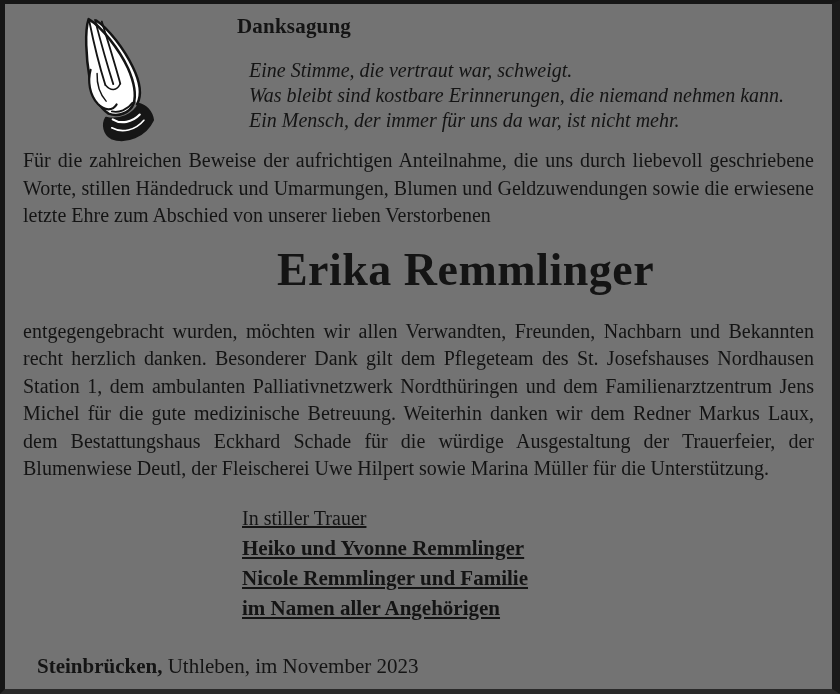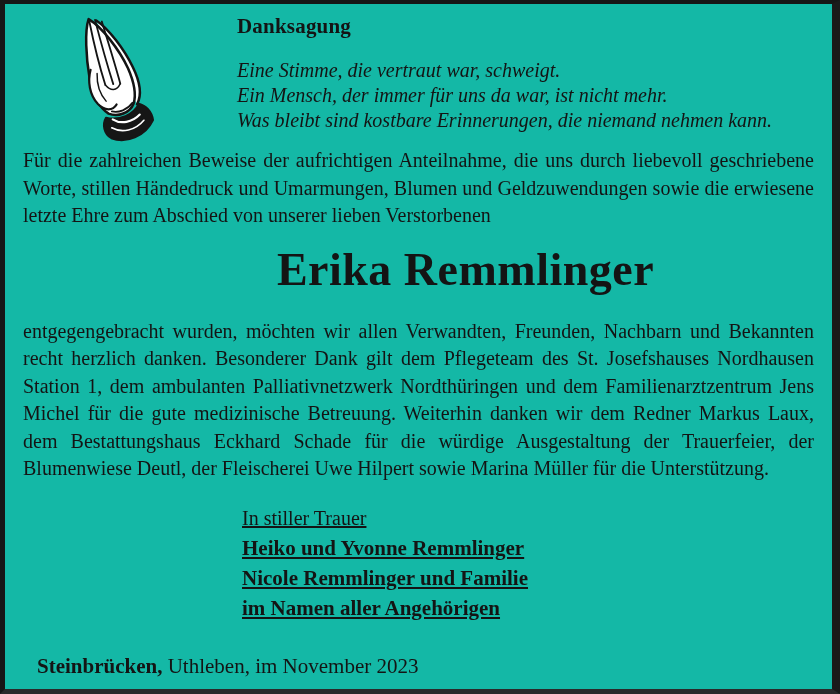--- a/index.html
+++ b/index.html
@@ -10,42 +10,42 @@
     color: #141414;
     overflow: hidden;
   }
   .sheet {
     box-sizing: border-box;
     width: 840px; height: 694px;
     border-top: 4px solid #161616;
     border-left: 5px solid #161616;
     border-right: 8px solid #1a1a1a;
     border-bottom: 5px solid #2a2a2a;
-    background: #14b8a6;
+    background: #737373;
     position: relative;
   }
   .header-block {
     position: relative;
     height: 140px;
   }
   .hands {
     position: absolute;
     left: 50px; top: 4px;
     width: 120px; height: 140px;
   }
   .danksagung {
     position: absolute;
     left: 232px; top: 10px;
     font-size: 21px;
     font-weight: bold;
     letter-spacing: 0.2px;
   }
   .verse {
     position: absolute;
-    left: 232px; top: 54px;
+    left: 244px; top: 54px;
     font-size: 20px;
     font-style: italic;
     line-height: 25px;
     white-space: nowrap;
   }
   .para {
     margin: 0 18px;
     font-size: 20px;
     line-height: 27.5px;
     text-align: justify;
@@ -106,22 +106,22 @@
         <path d="M38,108 C50,116 66,115 75,106 C81,110 85,118 83,127 C70,140 48,141 36,130 C30,123 32,113 38,108 Z" fill="#161616" stroke="#161616" stroke-width="2"></path>
         <path d="M44,112 C50,120 62,122 72,117" stroke="#ffffff" stroke-width="2.2"></path>
         <path d="M40,120 C48,129 62,131 74,124" stroke="#ffffff" stroke-width="1.7"></path>
       </g>
     </svg>
 
     <div class="danksagung">Danksagung</div>
 
     <div class="verse">
       <div>Eine Stimme, die vertraut war, schweigt.</div>
+      <div>Was bleibt sind kostbare Erinnerungen, die niemand nehmen kann.</div>
       <div>Ein Mensch, der immer für uns da war, ist nicht mehr.</div>
-      <div>Was bleibt sind kostbare Erinnerungen, die niemand nehmen kann.</div>
     </div>
   </div>
 
   <p class="para intro">Für die zahlreichen Beweise der aufrichtigen Anteilnahme, die uns durch liebevoll geschriebene Worte, stillen Händedruck und Umarmungen, Blumen und Geldzuwendungen sowie die erwiesene letzte Ehre zum Abschied von unserer lieben Verstorbenen</p>
 
   <div class="center-block">
     <div class="deceased-name">Erika Remmlinger</div>
   </div>
 
   <p class="para main">entgegengebracht wurden, möchten wir allen Verwandten, Freunden, Nachbarn und Bekannten recht herzlich danken. Besonderer Dank gilt dem Pflegeteam des St. Josefshauses Nordhausen Station 1, dem ambulanten Palliativnetzwerk Nordthüringen und dem Familienarztzentrum Jens Michel für die gute medizinische Betreuung. Weiterhin danken wir dem Redner Markus Laux, dem Bestattungshaus Eckhard Schade für die würdige Ausgestaltung der Trauerfeier, der Blumenwiese Deutl, der Fleischerei Uwe Hilpert sowie Marina Müller für die Unterstützung.</p>

